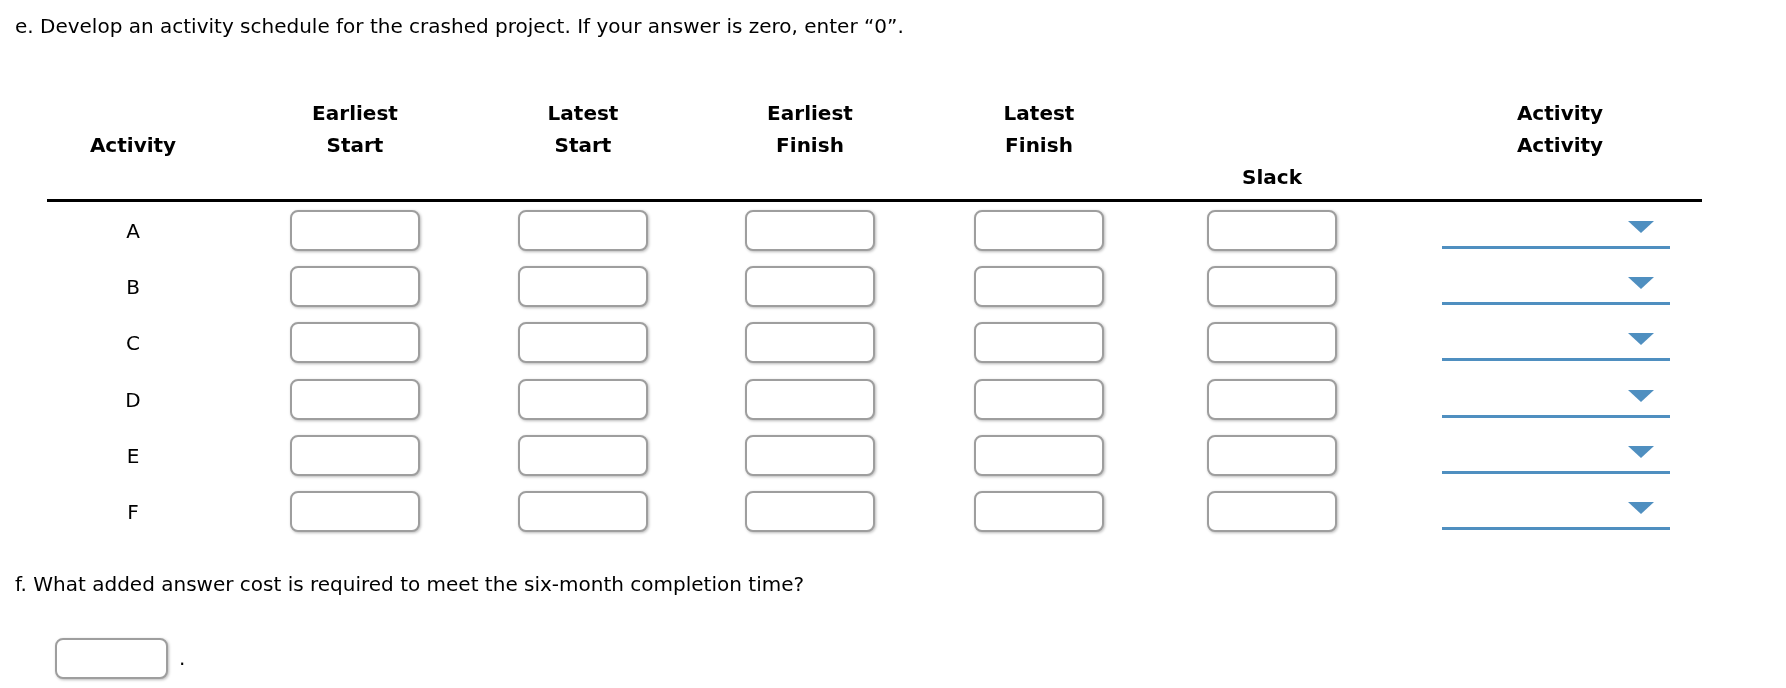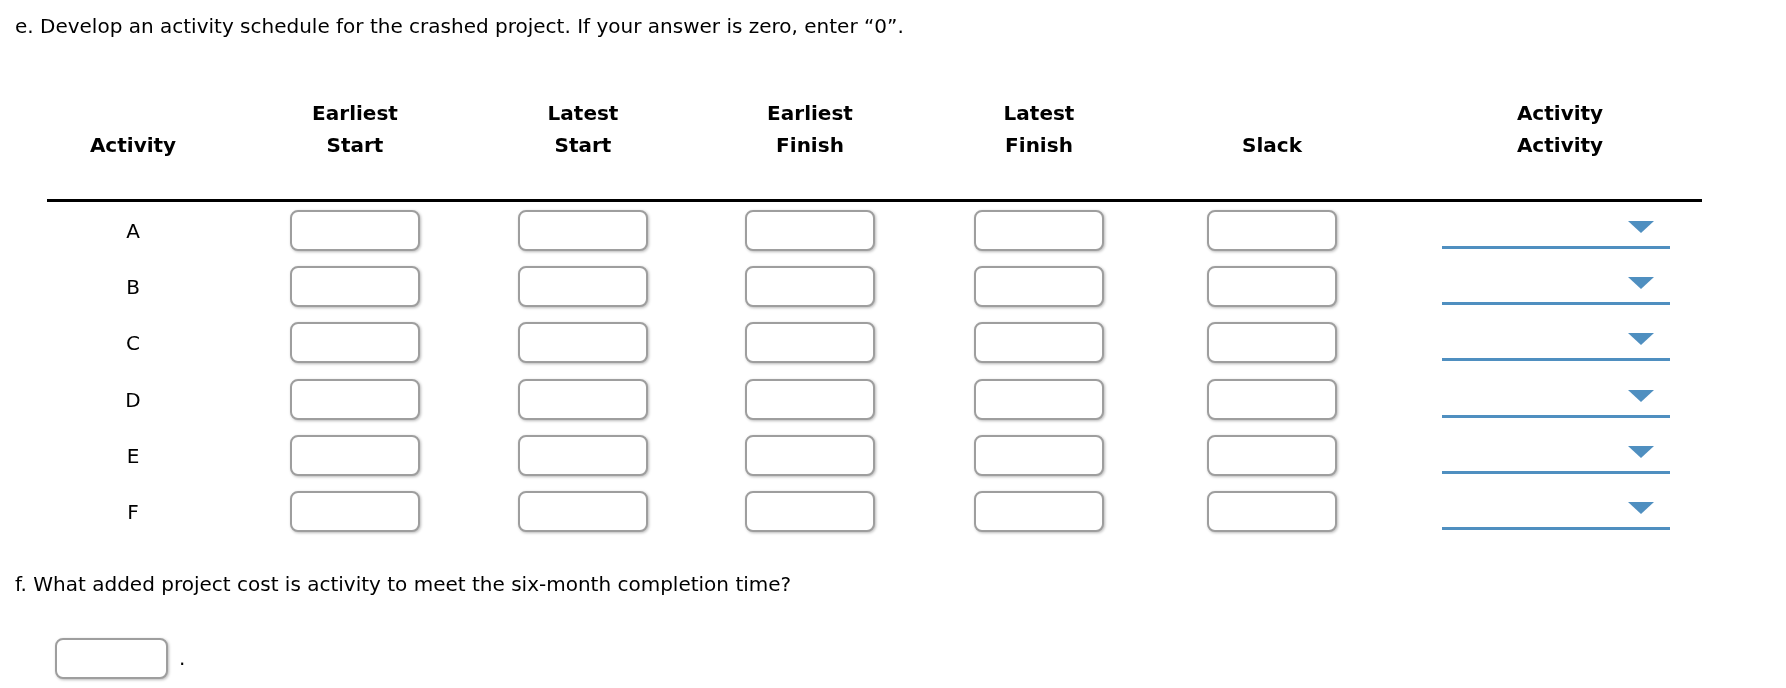--- a/index.html
+++ b/index.html
@@ -13,21 +13,21 @@
   
   .question { position:absolute; left:15px; white-space:nowrap; }
   #qe { top:14px; }
   #qf { top:572px; }
 
   
   .h { position:absolute; width:228px; text-align:center; font-weight:bold; white-space:nowrap; }
   .r1 { top:101px; }
   .r2 { top:133px; }
   .c0 { left:19px; }   .c1 { left:241px; }  .c2 { left:469px; }
-  .c3 { left:696px; }  .c4 { left:925px; }  .c5 { left:1158px; }
+  .c3 { left:696px; }  .c4 { left:925px; }  .c5 { left:1158px;margin-top:32px; }
   .c6 { left:1446px; }
 
   .rule { position:absolute; left:47px; top:199px; width:1655px; height:3px;
           background:var(--header-rule,#000); }
 
   
   .rows { position:absolute; left:0; top:210px; width:1786px; }
   .row  { position:relative; height:56.2px; width:1786px; }
   .act  { position:absolute; left:47px; top:9px; width:172px; text-align:center; }
 
@@ -167,20 +167,20 @@
       <input class="tbox b5" type="text" value="" style="">
       <div class="dd">
         <span class="dd-val"></span>
         <span class="dd-arrow"></span>
         <span class="dd-line"></span>
       </div>
     </div>
 
   </div>
 
-  <div id="qf" class="question">f. What added project cost is activity to meet the six-month completion time?</div>
+  <div id="qf" class="question">f. What added answer cost is required to meet the six-month completion time?</div>
 
   <div class="total-row">
     <input class="total-box" type="text" value="" style="">
     <span class="total-period">.</span>
   </div>
 
 </div>
 
 </body></html>

